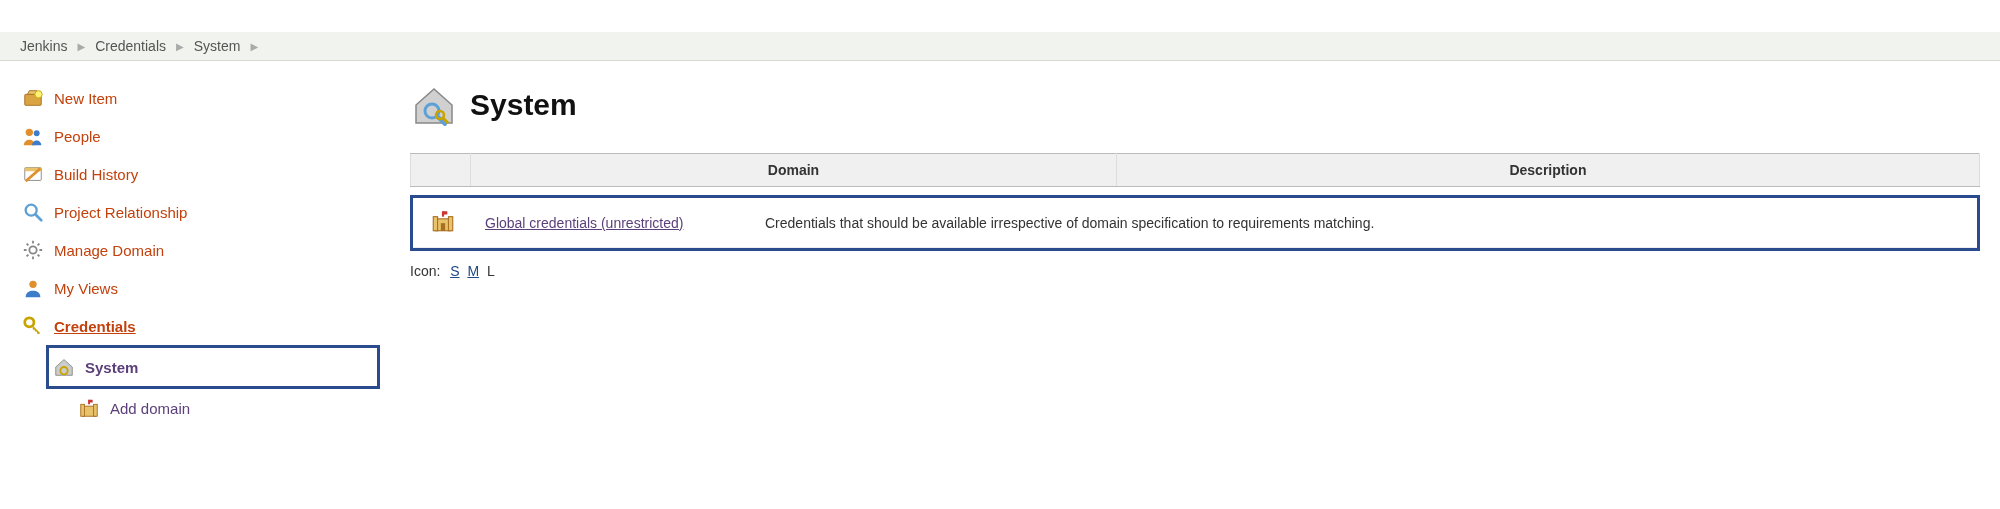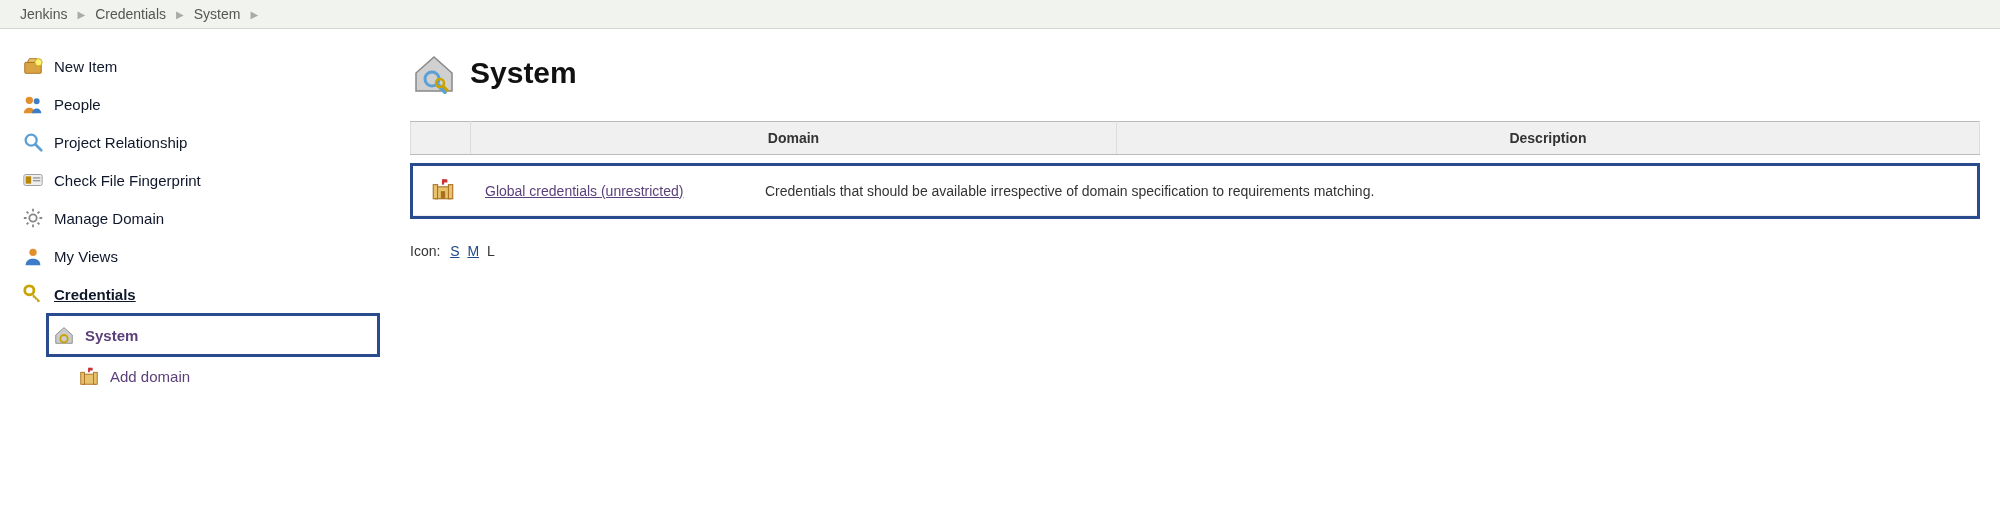--- a/index.html
+++ b/index.html
@@ -10,38 +10,39 @@
     background: #fff;
   }
   .breadcrumbs {
     background: #f1f3ee;
     border-bottom: 1px solid #d6d9d2;
     padding: 6px 20px;
     display: flex;
     align-items: center;
     gap: 10px;
     font-size: 14px;
+    margin-top: 32px;
   }
   .breadcrumbs a { color: #555; text-decoration: none; }
   .bc-sep { color: #aaa; font-size: 10px; }
   .layout { display: flex; width: 100%; }
   .sidebar {
     width: 380px;
     padding: 18px 0 0 18px;
   }
   .side-item {
     display: flex;
     align-items: center;
     gap: 10px;
     padding: 8px 4px;
     font-size: 15px;
     color: #204a87;
     cursor: pointer;
   }
-  .side-item .lbl { color: #0f172a; }
+  .side-item .lbl { color: #c2410c; }
   .side-item.cred .lbl { font-weight: bold; text-decoration: underline; }
   .side-sub { margin-left: 28px; }
   .boxed {
     border: 3px solid #2a4b8d;
   }
   .side-sub .side-item .lbl { color: #5b3f7a; }
   .side-item.system .lbl { font-weight: bold; }
   .icon { width: 22px; height: 22px; display: inline-block; flex-shrink: 0; }
   .main {
     flex: 1;
@@ -76,21 +77,21 @@
   }
   thead th:first-child { width: 60px; }
   tbody td {
     padding: 10px 12px;
     border-bottom: 1px solid #eee;
     vertical-align: middle;
   }
   tbody td.icon-cell { width: 60px; text-align: center; }
   .dom-link { color: #5b3f7a; text-decoration: underline; margin-top: 28px; }
   .icon-size-row {
-    margin-top: 24px;
+    margin-top: 12px;
     font-size: 14px;
     color: #333;
   }
   .icon-size-row a { color: #204a87; text-decoration: underline; margin: 0 2px; }
   .icon-size-row .current { color: #333; text-decoration: none; margin: 0 2px; }
 </style>
 </head>
 <body>
 
 <div class="breadcrumbs">
@@ -121,42 +122,41 @@
         <svg viewBox="0 0 24 24">
             <circle cx="8" cy="8" r="4" fill="#e08f2c"></circle>
             <path d="M2 22c0-4 3-6 6-6s6 2 6 6" fill="#e08f2c"></path>
             <circle cx="16" cy="9" r="3.2" fill="#3d7cc9"></circle>
             <path d="M11 22c0-3 2.5-5 5-5s5 2 5 5" fill="#3d7cc9"></path>
           </svg>
       </span>
       <span class="lbl">People</span>
     </div>
 
+    <div class="side-item">
+      <span class="icon">
+        <svg viewBox="0 0 24 24">
+            <rect x="3" y="5" width="18" height="14" rx="1" fill="#fff" stroke="#888"></rect>
+            <rect x="3" y="5" width="18" height="4" fill="#e8c36b"></rect>
+            <path d="M4 20 L20 6" stroke="#e08f2c" stroke-width="3"></path>
+          </svg>
+      </span>
+      <span class="lbl">Build History</span>
+    </div>
 
     <div class="side-item">
       <span class="icon">
         <svg viewBox="0 0 24 24">
             <circle cx="10" cy="10" r="6" fill="none" stroke="#5da0d6" stroke-width="2.5"></circle>
             <path d="M15 15l6 6" stroke="#5da0d6" stroke-width="3" stroke-linecap="round"></path>
           </svg>
       </span>
       <span class="lbl">Project Relationship</span>
     </div>
 
-    <div class="side-item">
-      <span class="icon">
-        <svg viewBox="0 0 24 24">
-            <rect x="2" y="6" width="20" height="12" rx="2" fill="#eee" stroke="#999"></rect>
-            <rect x="4" y="8" width="6" height="8" fill="#b8860b"></rect>
-            <rect x="12" y="9" width="8" height="1.5" fill="#999"></rect>
-            <rect x="12" y="12" width="8" height="1.5" fill="#999"></rect>
-          </svg>
-      </span>
-      <span class="lbl">Check File Fingerprint</span>
-    </div>
 
     <div class="side-item">
       <span class="icon">
         <svg viewBox="0 0 24 24">
             <circle cx="12" cy="12" r="4" fill="none" stroke="#888" stroke-width="2"></circle>
             <g stroke="#888" stroke-width="2">
               <path d="M12 2v3M12 19v3M2 12h3M19 12h3M5 5l2 2M17 17l2 2M19 5l-2 2M7 17l-2 2"></path>
             </g>
           </svg>
       </span>

